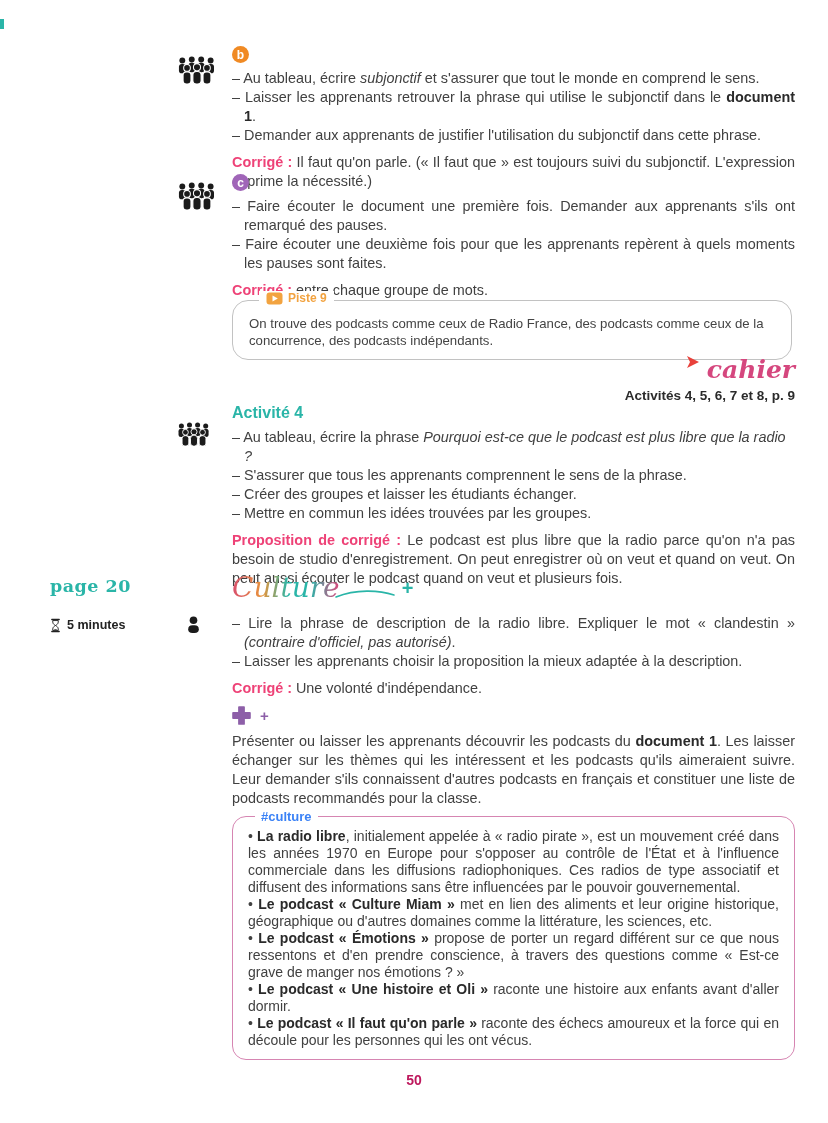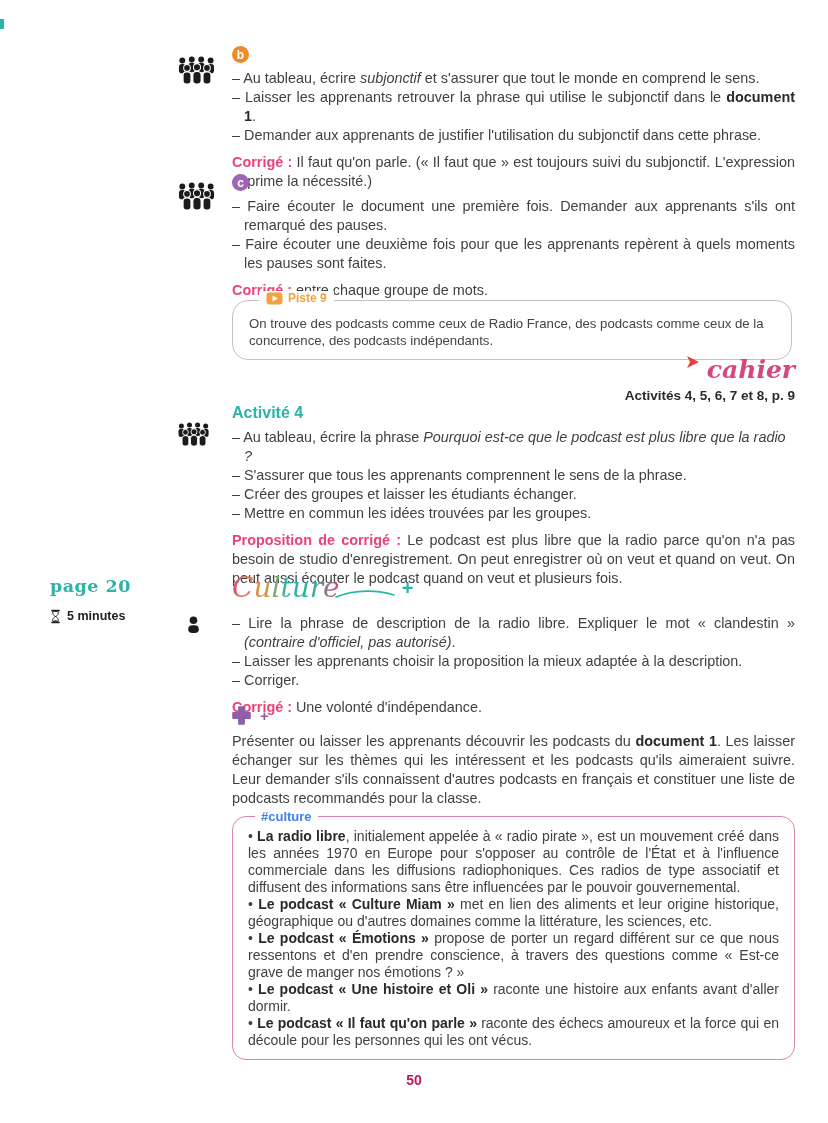--- a/index.html
+++ b/index.html
@@ -36,21 +36,21 @@
                font-size:25px;line-height:27px;color:#d5477e;}
   .cahier-sub{font-size:13.5px;font-weight:bold;color:#2b2b2b;margin-top:3px;}
 
   
   .act-title{color:#2ab5a8;font-weight:bold;font-size:16px;line-height:18px;margin-bottom:6px;}
 
   
   .margin-note{position:absolute;left:50px;top:4px;width:140px;}
   .page-ref{font-family:"DejaVu Serif",serif;font-weight:bold;font-size:17.5px;
             color:#2ab5a8;letter-spacing:.5px;line-height:20px;}
-  .duration{display:flex;align-items:center;gap:6px;margin-top:11px;
+  .duration{display:flex;align-items:center;gap:6px;margin-top:20px;
             font-size:12.5px;font-weight:bold;color:#222;}
   .culture-heading{display:flex;align-items:center;margin-bottom:10px;height:32px;}
   .culture-word{font-family:"DejaVu Serif",serif;font-style:italic;font-size:28px;line-height:30px;
                 background:linear-gradient(90deg,#d94f6e 0%,#e8943a 28%,#2ab5a8 52%,#2ab5a8 72%,#e0457b 100%);
                 -webkit-background-clip:text;background-clip:text;color:transparent;text-align:right;}
   .culture-plus-sign{color:#2ab5a8;font-size:20px;font-weight:bold;margin-left:6px;}
   .swoosh{margin-left:-6px;margin-top:10px;}
 
   
   .plus-row{display:flex;align-items:center;gap:9px;margin-bottom:7px;}
@@ -220,21 +220,20 @@
         <span class="culture-word">Culture</span>
         <span class="swoosh" style="display:inline-flex;">
           <svg width="62" height="13" viewBox="0 0 62 13">
             <path d="M2,10 C22,2 45,3 60,8" fill="none" stroke="#2ab5a8" stroke-width="1.6" stroke-linecap="round"></path>
           </svg>
         </span>
         <span class="culture-plus-sign">+</span>
       </div>
       <div class="bullet just"><span>– Lire la phrase de description de la radio libre. Expliquer le mot « clandestin » </span><span class="seg-i">(contraire d'officiel, pas autorisé)</span><span>.</span></div>
       <div class="bullet"><span>– Laisser les apprenants choisir la proposition la mieux adaptée à la description.</span></div>
-      <div class="bullet"><span>– Corriger.</span></div>
       <p class="para corrige"><span class="seg-label">Corrigé : </span><span>Une volonté d'indépendance.</span></p>
     </div>
   </section>
 
   <section class="sec" style="top:706px;">
     <div class="content">
       <div class="plus-row">
         <span style="display:inline-flex;">
           <svg width="19" height="19" viewBox="0 0 18 18">
             <path d="M6.6,1 h4.8 v5.6 h5.6 v4.8 h-5.6 v5.6 h-4.8 v-5.6 h-5.6 v-4.8 h5.6 z" fill="#8d5fa8" stroke="#8d5fa8" stroke-width="1.6" stroke-linejoin="round"></path>

